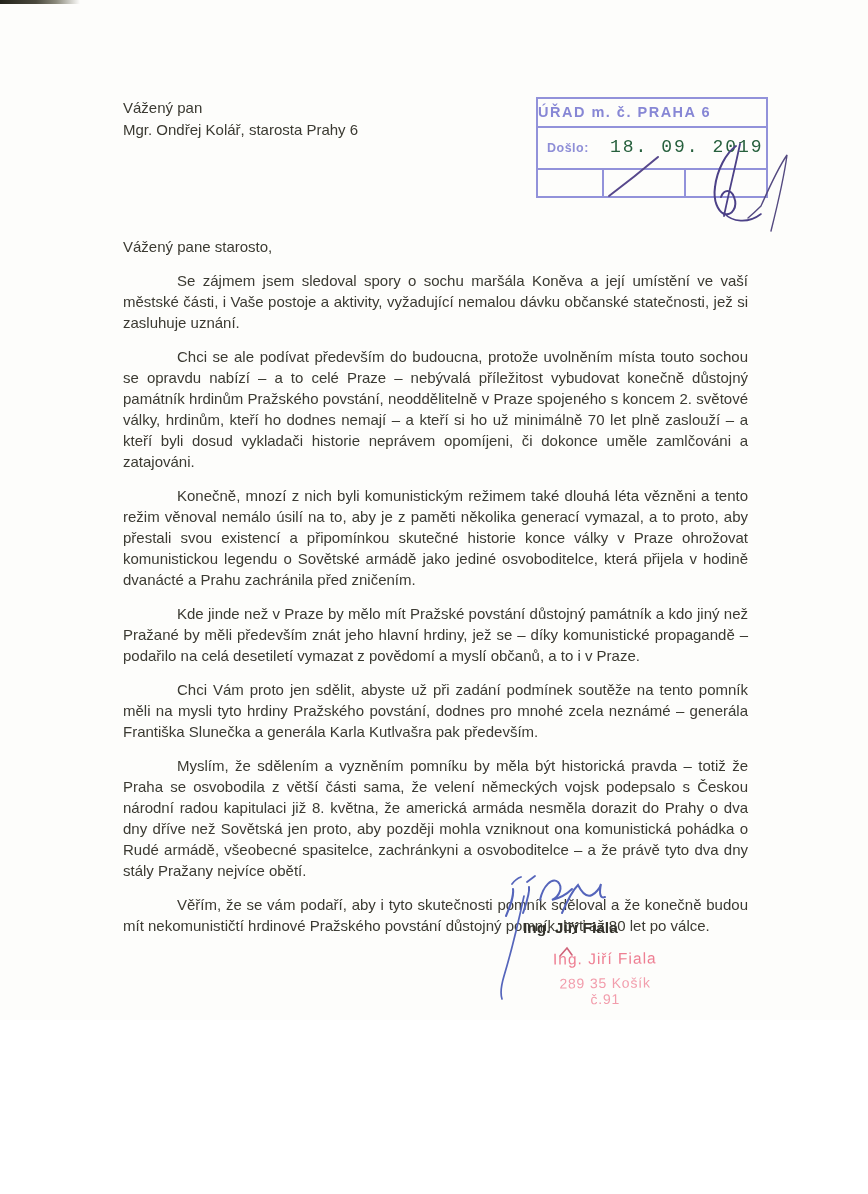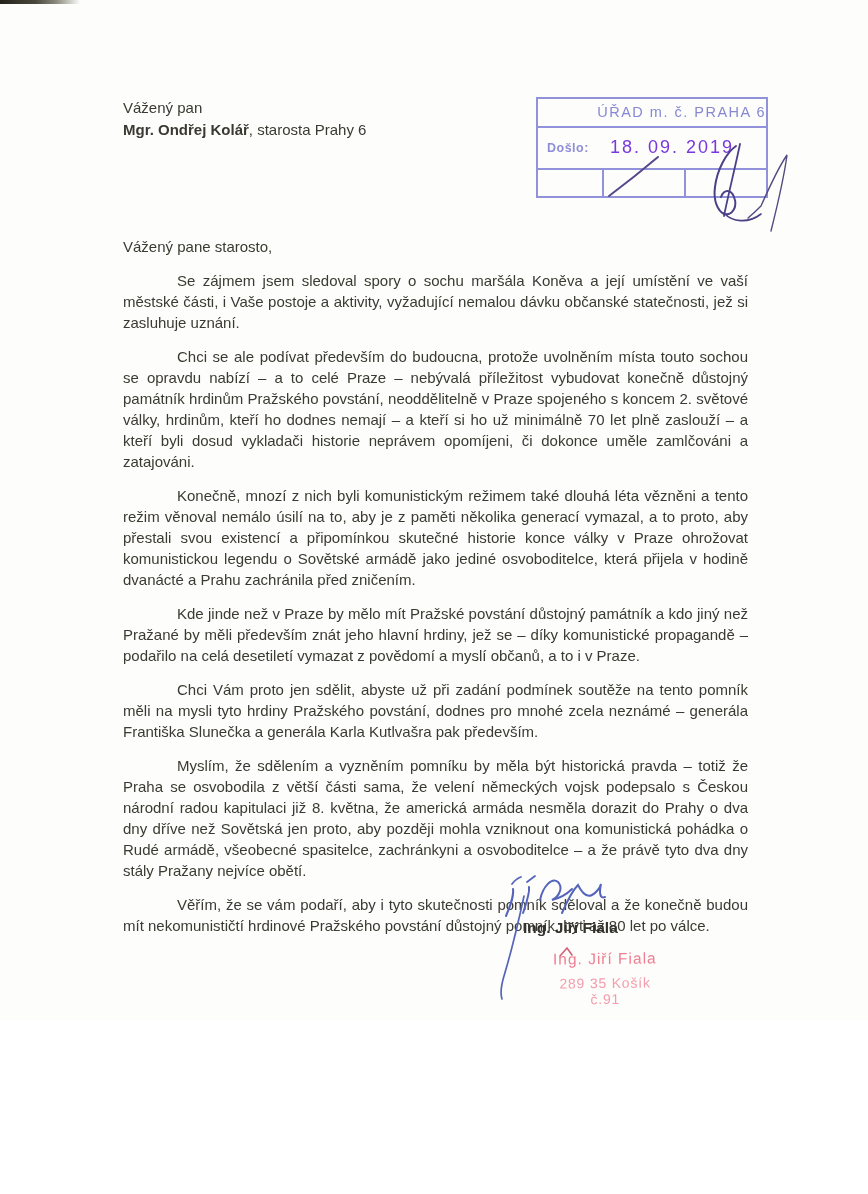--- a/index.html
+++ b/index.html
@@ -13,44 +13,44 @@
   }
   
   .smudge{
     position:absolute;left:0;top:0;width:80px;height:4px;
     background:linear-gradient(90deg,#23231a 0%,#4a493d 45%,#8b8a7c 70%,rgba(255,255,255,0) 100%);
   }
   .addressee{
     position:absolute;left:123px;top:97px;
     font-size:15px;line-height:22px;
   }
-  .addressee b{font-weight:bold;}
+  .addressee b{font-weight:normal;}
 
   
   .stamp{
     position:absolute;left:536px;top:97px;width:228px;
     border:2px solid #8a8ad8;
     color:#7d7dd2;
     opacity:.92;
     background:rgba(255,255,255,0);
   }
   .stamp-title{
-    height:27px;line-height:27px;text-align:right;
-    font-weight:normal;font-size:14.5px;letter-spacing:1.5px;
+    height:27px;line-height:27px;text-align:left;
+    font-weight:bold;font-size:14.5px;letter-spacing:1.5px;
     border-bottom:2px solid #8a8ad8;
   }
   .stamp-mid{position:relative;height:40px;border-bottom:2px solid #8a8ad8;text-align:center;}
   .stamp-doslo{
     position:absolute;left:9px;top:13px;
     font-size:12.5px;font-weight:bold;letter-spacing:.5px;color:#8585d4;
   }
   .stamp-date{
     position:absolute;left:72px;top:9px;
-    font-family:Liberation Sans, sans-serif;
-    font-size:18px;letter-spacing:2px;color:#6d28d9;
+    font-family:Liberation Mono, monospace;
+    font-size:18px;letter-spacing:2px;color:#14532d;
   }
   .stamp-cells{display:flex;height:26px;}
   .stamp-cell{border-right:2px solid #8a8ad8;}
   .stamp-cell:nth-child(1){width:64px;}
   .stamp-cell:nth-child(2){width:80px;}
   .stamp-cell:nth-child(3){flex:1;border-right:none;}
 
   
   .letter-body{
     position:absolute;left:123px;top:236px;width:625px;

